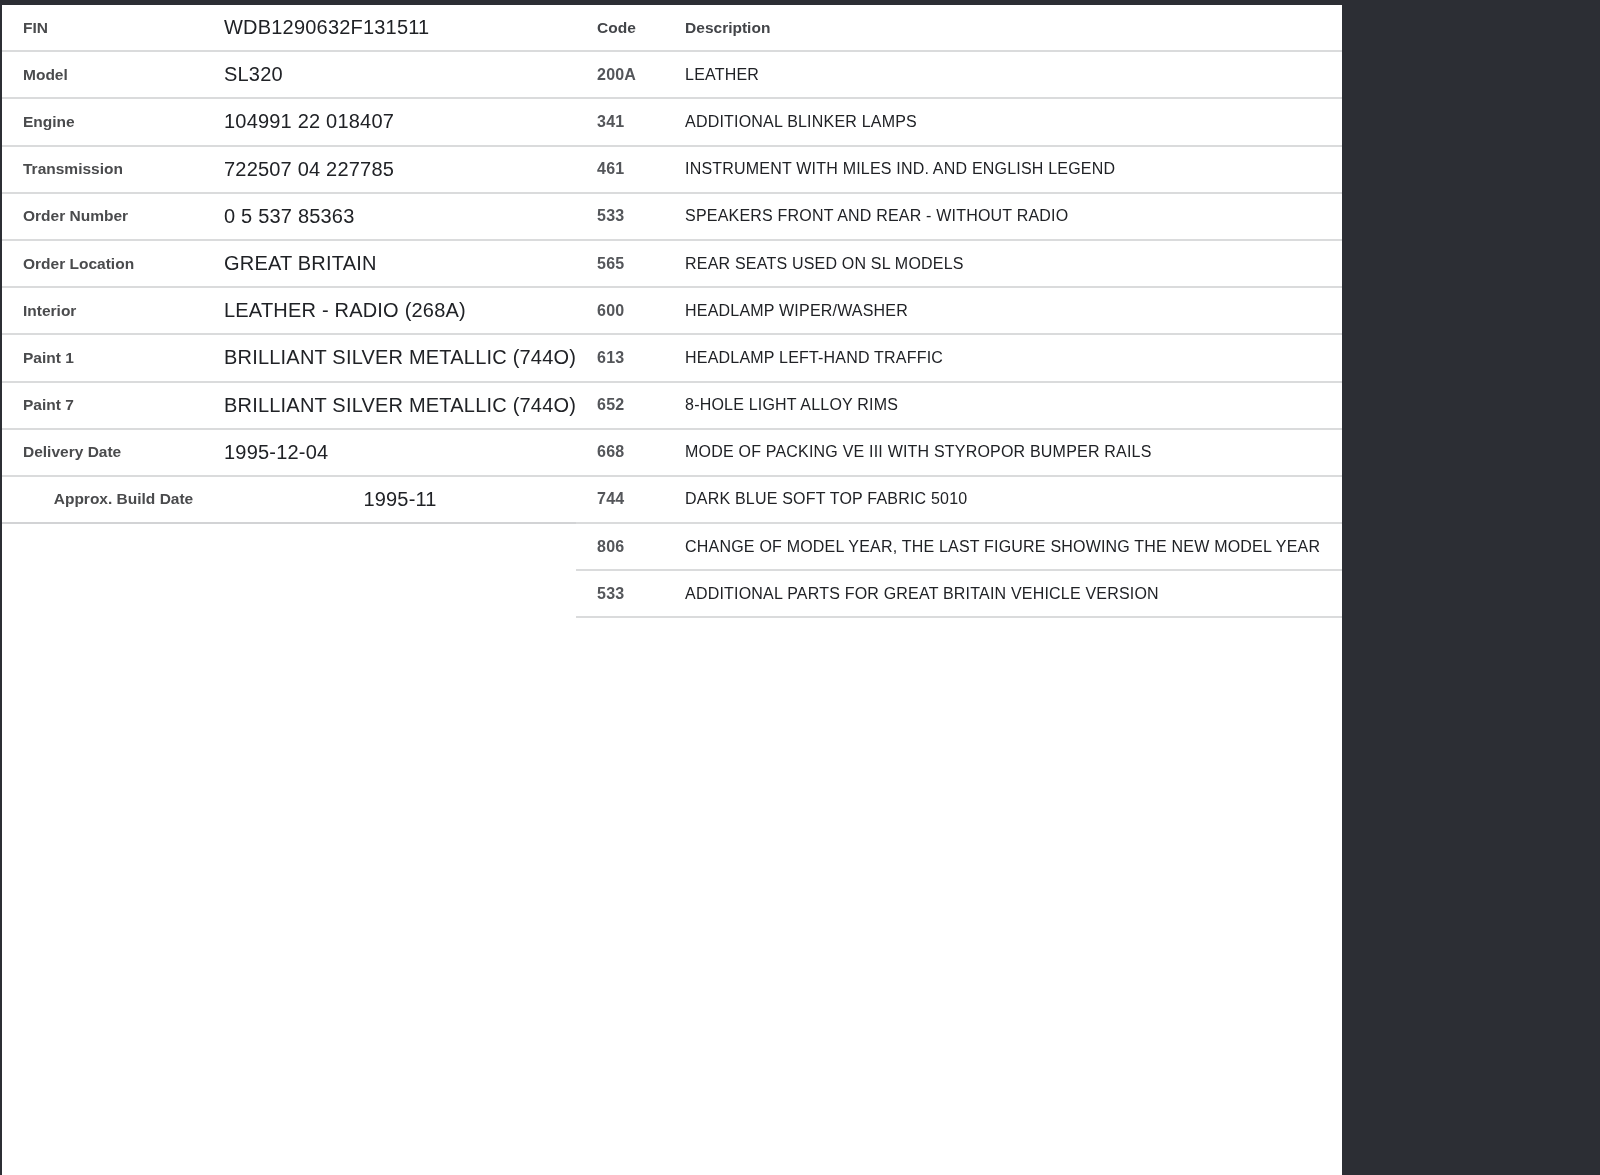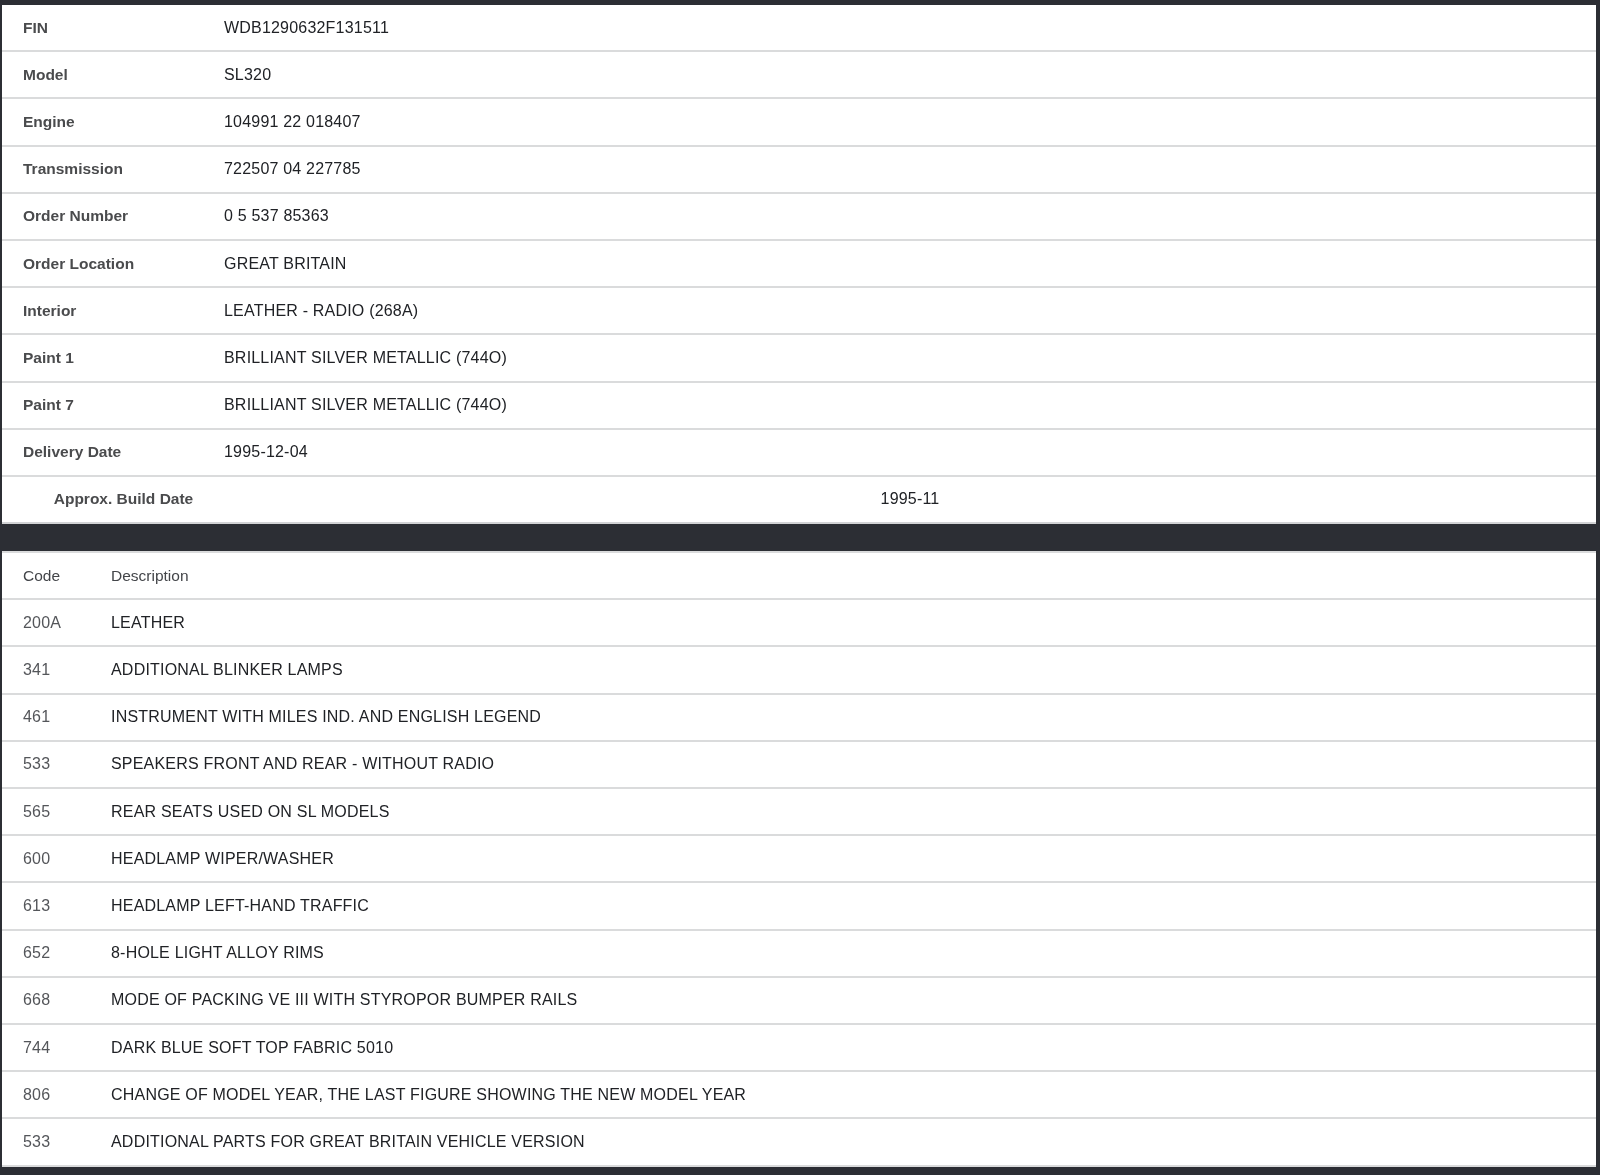--- a/index.html
+++ b/index.html
@@ -8,21 +8,21 @@
     background: #ffffff;
     font-family: "Liberation Sans", "DejaVu Sans", sans-serif;
   }
   .frame {
     width: 1600px;
     height: 1175px;
     background: #2c2e34;
     box-sizing: border-box;
     padding: 5px 4px 0 2px;
     display: flex;
-    flex-direction: column;
+    flex-direction: row;
   }
   .card {
     background: #ffffff;
     flex: 0 0 auto;
   }
   
   .vrow {
     display: flex;
     align-items: center;
     height: 47.2px;
@@ -34,21 +34,21 @@
   .vlabel {
     width: 222px;
     padding-left: 21px;
     box-sizing: border-box;
     font-size: 15.5px;
     font-weight: 700;
     color: #4a4b4d;
     flex: 0 0 auto;
   }
   .vvalue {
-    font-size: 16px;
+    font-size: 20px;
     color: #202226;
     letter-spacing: 0.2px;
     flex: 1 1 auto;
   }
   
   .divider {
     height: 27px;
     flex: 0 0 auto;
     background: #2c2e34;
     border-bottom: 2px solid #dadbdc;
@@ -63,34 +63,35 @@
     background: #ffffff;
   }
   .ocode {
     width: 109px;
     padding-left: 21px;
     box-sizing: border-box;
     font-size: 16px;
     color: #54565a;
     letter-spacing: 0.2px;
     flex: 0 0 auto;
+    font-weight: bold;
   }
   .odesc {
     font-size: 16px;
     color: #202226;
     letter-spacing: 0.2px;
     flex: 1 1 auto;
     padding-right: 22px;
     white-space: nowrap;
     overflow: hidden;
   }
   .orow.header .ocode,
   .orow.header .odesc {
     font-size: 15.5px;
-    font-weight: 400;
+    font-weight: 700;
     color: #434549;
     letter-spacing: 0;
   }
   
   .bottombar {
     flex: 1 1 auto;
     background: #2c2e34;
   }
 </style>
 </head>

